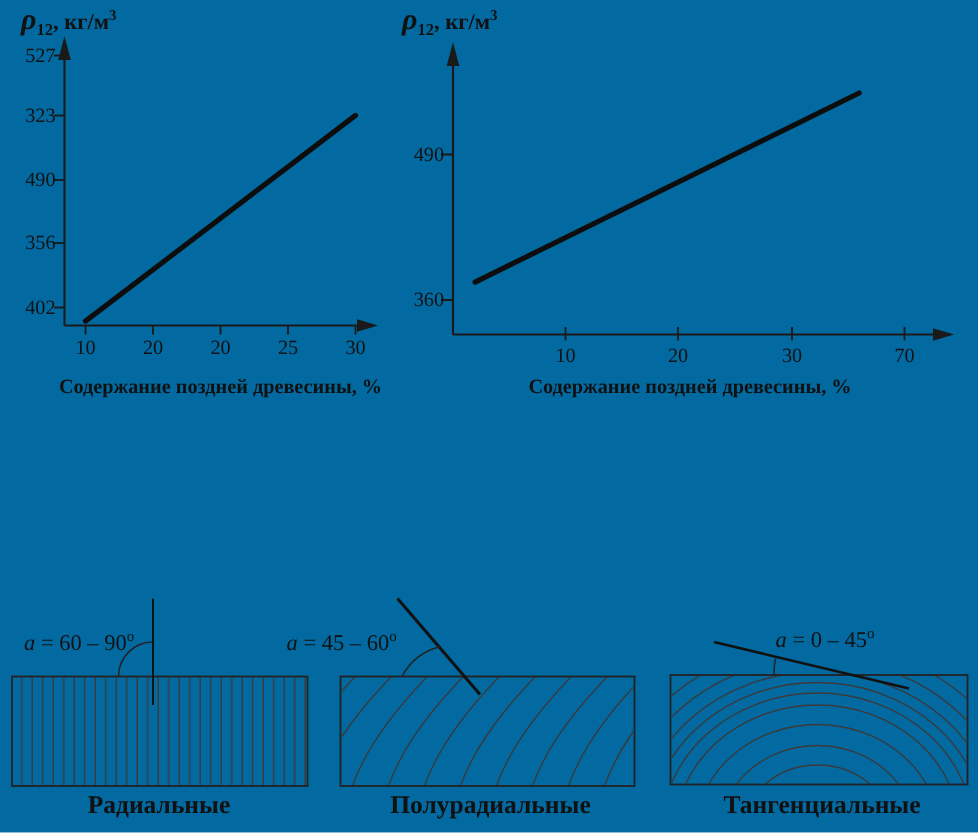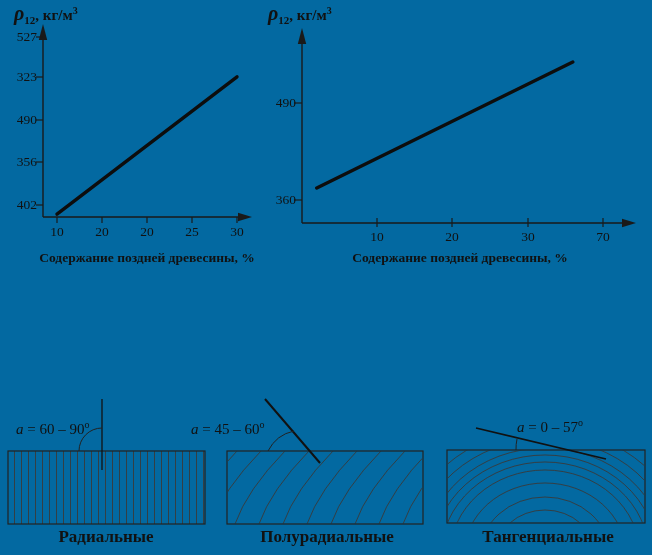--- a/index.html
+++ b/index.html
@@ -166,19 +166,19 @@
         <rect x="447" y="65" width="198" height="73" class="wrect"></rect>
         <line class="ray" stroke-width="1.7" x1="476" y1="43" x2="606" y2="74"></line>
         <path class="anglearc" d="M 516 65 A 48 48 0 0 1 517 54"></path>
       </g>
     </svg>
 
   </div>
 
   <span class="angle" style="left:16px;top:419px;"><i>a</i><span> = 60 – 90</span><sup>o</sup></span>
   <span class="angle" style="left:191px;top:419px;"><i>a</i><span> = 45 – 60</span><sup>o</sup></span>
-  <span class="angle" style="left:517px;top:417px;"><i>a</i><span> = 0 – 57</span><sup>o</sup></span>
+  <span class="angle" style="left:517px;top:417px;"><i>a</i><span> = 0 – 45</span><sup>o</sup></span>
 
   <div class="dlabel" style="left:6px;">Радиальные</div>
   <div class="dlabel" style="left:448px;">Тангенциальные</div>
   <div class="dlabel" style="left:227px;">Полурадиальные</div>
 
 </div>
 
 </body></html>

